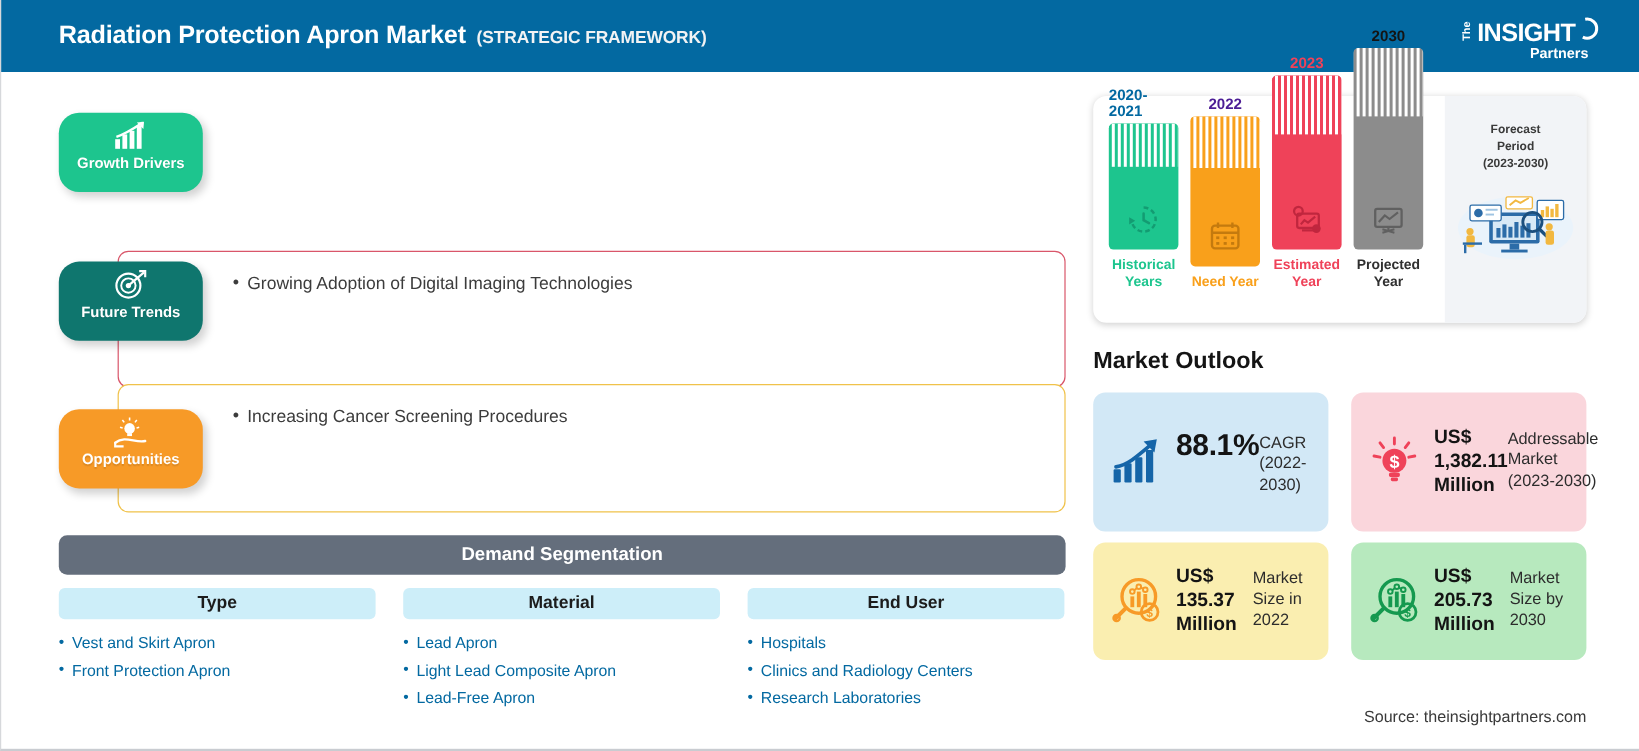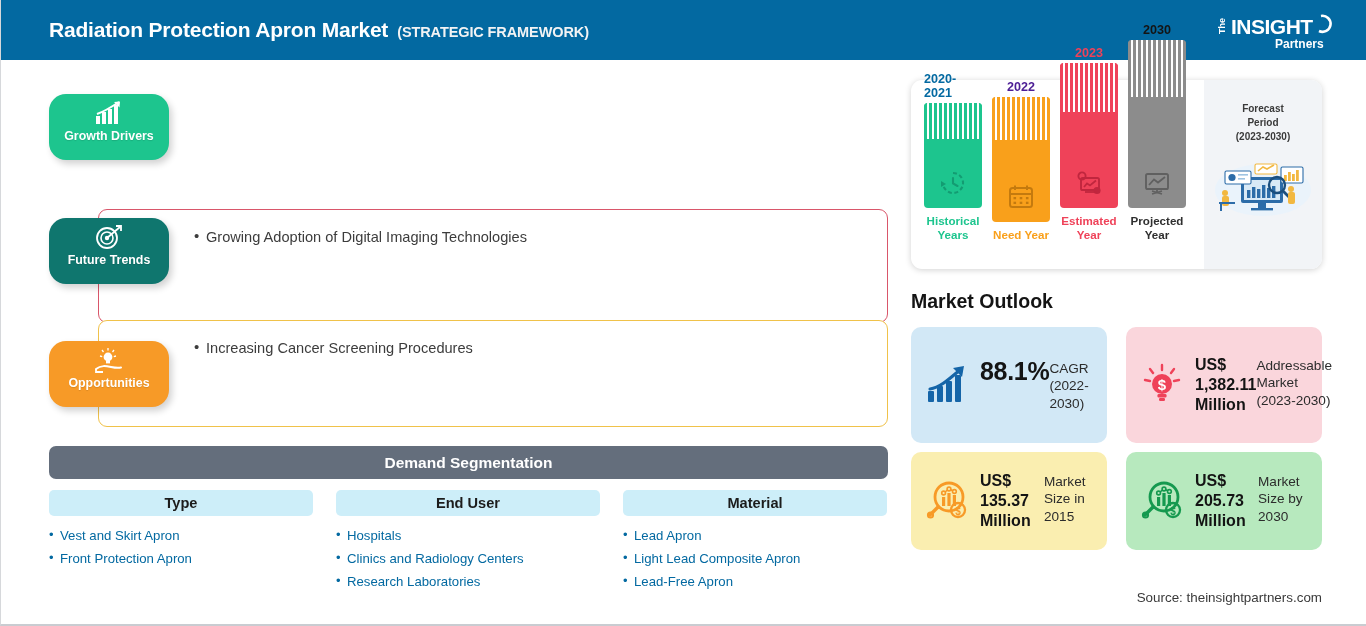--- a/index.html
+++ b/index.html
@@ -297,37 +297,37 @@
           <span>Type</span>
         </div>
         <div class="seg-col-list">
           <div class="seg-item">Vest and Skirt Apron</div>
           <div class="seg-item">Front Protection Apron</div>
         </div>
       </div>
 
       <div class="seg-col">
         <div class="seg-col-head">
+          <span>Material</span>
+        </div>
+        <div class="seg-col-list">
+          <div class="seg-item">Lead Apron</div>
+          <div class="seg-item">Light Lead Composite Apron</div>
+          <div class="seg-item">Lead-Free Apron</div>
+        </div>
+      </div>
+
+      <div class="seg-col">
+        <div class="seg-col-head">
           <span>End User</span>
         </div>
         <div class="seg-col-list">
           <div class="seg-item">Hospitals</div>
           <div class="seg-item">Clinics and Radiology Centers</div>
           <div class="seg-item">Research Laboratories</div>
-        </div>
-      </div>
-
-      <div class="seg-col">
-        <div class="seg-col-head">
-          <span>Material</span>
-        </div>
-        <div class="seg-col-list">
-          <div class="seg-item">Lead Apron</div>
-          <div class="seg-item">Light Lead Composite Apron</div>
-          <div class="seg-item">Lead-Free Apron</div>
         </div>
       </div>
 
     </div>
   </div>
 
   <div class="right-col">
 
     <div class="timeline-card">
       <div class="bars-area">
@@ -518,21 +518,21 @@
                 <path d="M25.7 10.7 L27.8 11.8"></path>
             </g>
             <line x1="13" y1="28" x2="5" y2="36" stroke="#f79a27" stroke-width="3.4" stroke-linecap="round"></line>
             <circle cx="5.5" cy="36" r="2.6" fill="none" stroke="#f79a27" stroke-width="2"></circle>
             <circle cx="33" cy="31" r="7" fill="none" stroke="#f79a27" stroke-width="2.3"></circle>
             <text x="33" y="35.5" text-anchor="middle" fill="#f79a27" font-family="Liberation Sans, sans-serif" font-size="10" font-weight="bold">$</text>
           </svg>
         </span>
         <span class="stat-text">
           <span class="stat-value">US$ 135.37 Million</span>
-          <span class="stat-label">Market Size in 2015</span>
+          <span class="stat-label">Market Size in 2022</span>
         </span>
       </div>
 
       <div class="stat-card green">
         <span class="stat-icon">
           <svg viewBox="0 0 44 44" width="44" height="44">
             <circle cx="24" cy="18" r="14" fill="none" stroke="#15994f" stroke-width="2.8"></circle>
             <g fill="#15994f">
               <rect x="17" y="18" width="3.2" height="9"></rect>
               <rect x="22.4" y="14" width="3.2" height="13"></rect>

